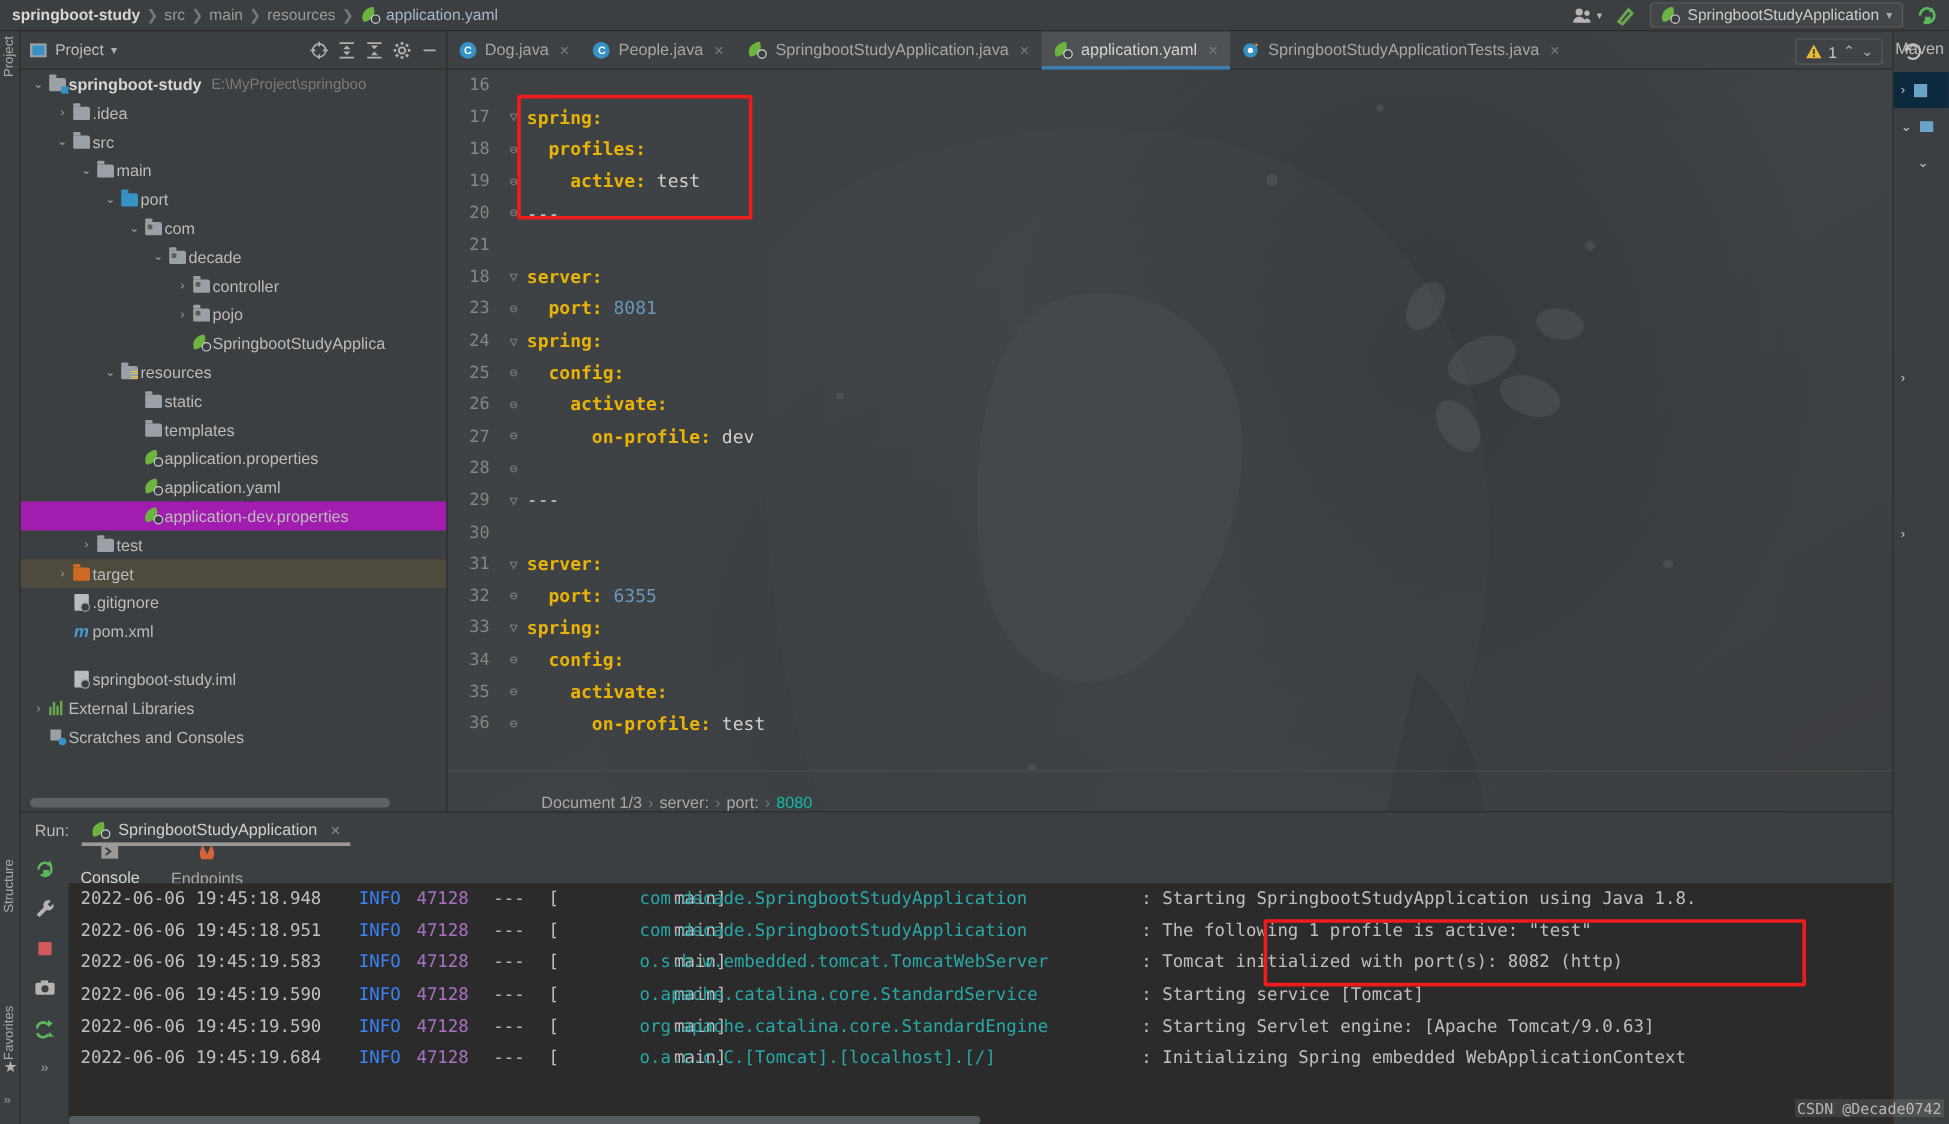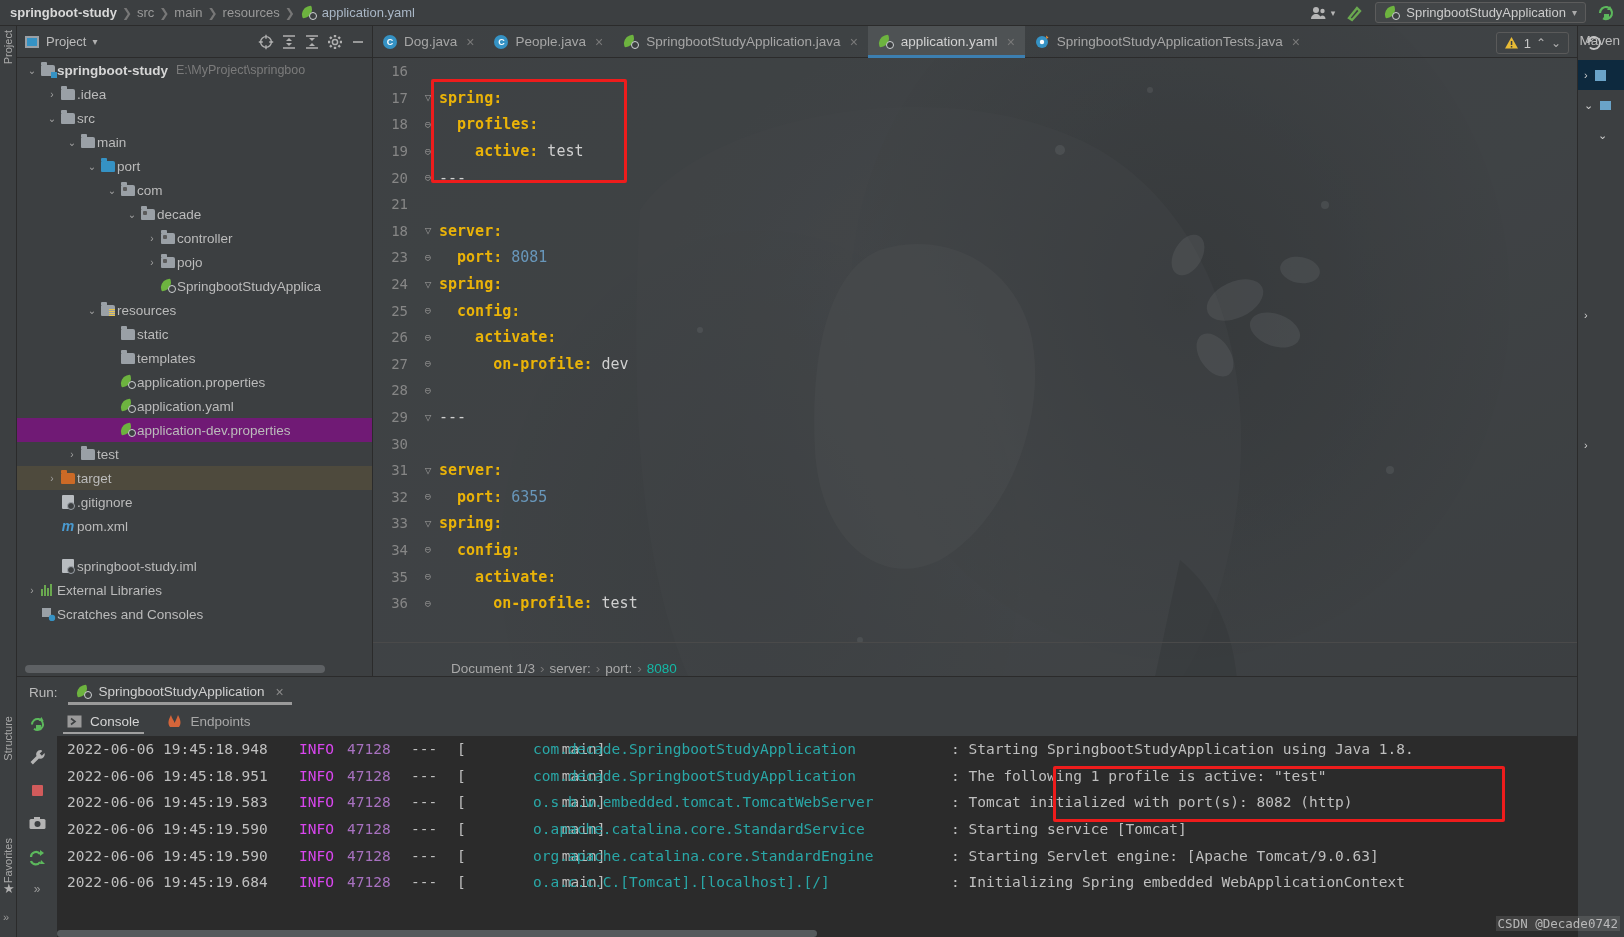--- a/index.html
+++ b/index.html
@@ -50,21 +50,21 @@
     height:32px; display:flex; align-items:center; gap:6px;
     padding:0 6px; border-bottom:1px solid #2b2b2b;
   }
   #proj-title{ color:#bbbbbb; font-size:13px; }
   .hdr-icon{ width:17px; height:17px; display:inline-flex; align-items:center;
     justify-content:center; color:#afb1b3; }
   #tree{ position:absolute; top:32px; left:0; right:0; bottom:18px; overflow:hidden;
          font-size:13.5px; }
   .trow{ height:24px; display:flex; align-items:center; white-space:nowrap;
          padding-right:4px; position:relative; }
-  .trow.sel{ background:#701a75; }
+  .trow.sel{ background:#a21caf; }
   .trow.tgt{ background:#4e4a3d; }
   .arrow{ width:14px; text-align:center; color:#a0a0a0; font-size:10px; flex:none; }
   .ticon{ width:18px; flex:none; display:inline-flex; align-items:center; justify-content:center; }
   .tlabel{ color:#bbbbbb; }
   .tlabel.b{ font-weight:bold; color:#d6d6d6; }
   .tpath{ color:#7b7b7b; padding-left:8px; font-size:12.5px; }
   
   .fold{ width:14px; height:11px; background:#9aa0a6; border-radius:1px 2px 1px 1px; position:relative; }
   .fold:before{ content:""; position:absolute; left:0; top:-3px; width:6px; height:3px;
     background:#9aa0a6; border-radius:1px 1px 0 0; }
@@ -153,31 +153,31 @@
   #run-toolbar{ width:40px; display:flex; flex-direction:column; align-items:center;
     padding-top:4px; gap:9px; }
   #run-toolbar2{ width:40px; display:flex; flex-direction:column; align-items:center;
     padding-top:4px; gap:12px; }
   .tbtn{ width:26px; height:24px; display:flex; align-items:center; justify-content:center;
     color:#b0b0b0; }
   .tbtn.sel{ background:#55595b; border-radius:3px; }
   #console-col{ flex:1; display:flex; flex-direction:column; }
   #console-tabs{ height:28px; display:flex; align-items:center; gap:18px; padding-left:6px; }
   .ctab{ display:flex; align-items:center; gap:8px; color:#a8a8a8; font-size:13.5px;
-    padding:3px 4px 5px 4px; position:relative; }
+    padding:3px 4px 5px 4px; position:relative;flex-direction:column; }
   .ctab.active{ color:#d4d4d4; }
   .ctab.active:after{ content:""; position:absolute; left:0; right:0; bottom:0; height:2px;
     background:#a0a0a0; }
   #console{
     flex:1; background:#2b2b2b; overflow:hidden; position:relative;
     font-family:"DejaVu Sans Mono", monospace; font-size:14.5px;
   }
   .lg{ height:26.6px; display:flex; align-items:center; white-space:pre; padding-left:10px; }
   .lg .ts{ color:#bfbfbf; }
-  .lg .lvl{ color:#d946ef; }
+  .lg .lvl{ color:#3b82f6; }
   .lg .pid{ color:#a771bf; }
   .lg .dash{ color:#bfbfbf; }
   .lg .thr{ color:#bfbfbf; }
   .lg .cls{ color:#29a8a8; }
   .lg .msg{ color:#bfbfbf; }
   .c-ts{ width:232px; flex:none; }
   .c-lvl{ width:48px; flex:none; }
   .c-pid{ width:64px; flex:none; }
   .c-dash{ width:46px; flex:none; }
   .c-thr{ width:76px; flex:none; text-align:right; padding-right:8px; }

